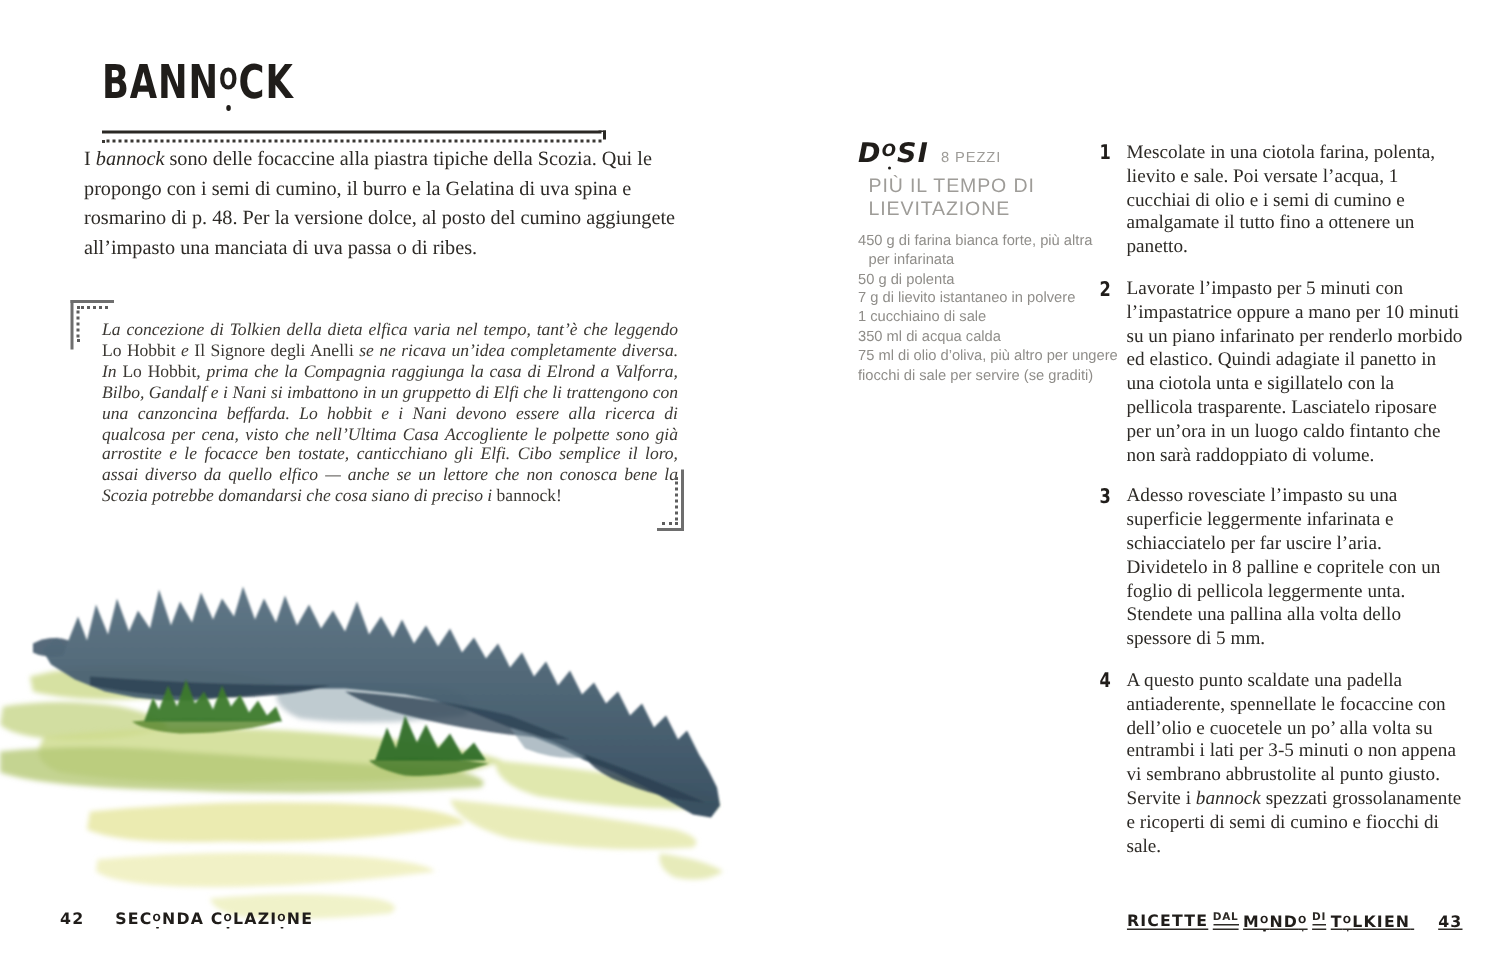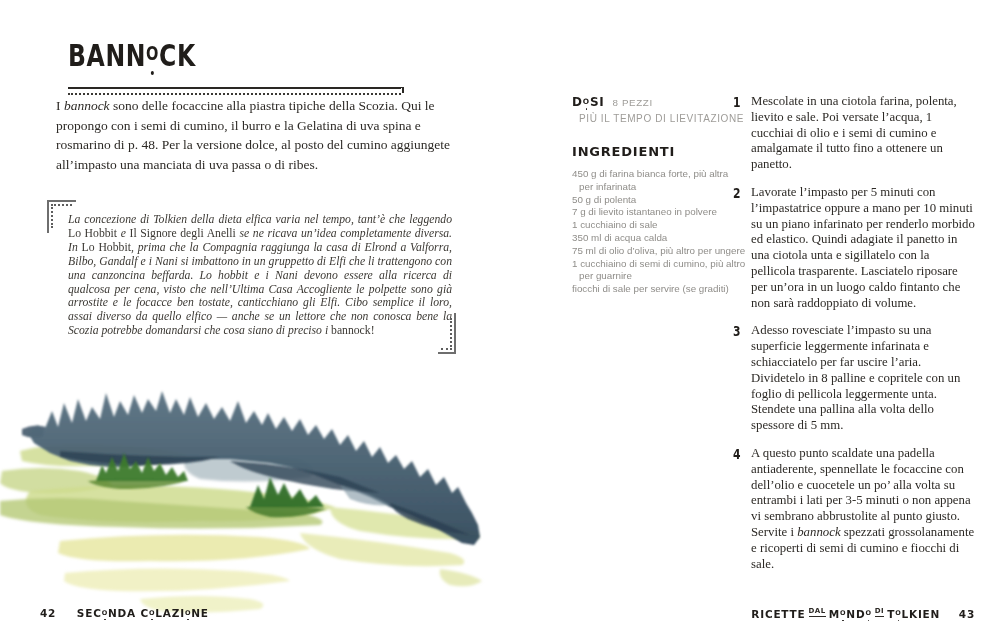--- a/index.html
+++ b/index.html
@@ -34,46 +34,46 @@
              border-top:2px dotted #5d5d5d;border-left:2px dotted #5d5d5d;}
   .corner-br{left:438px;top:313px;width:16px;height:39px;
              border-bottom:2px solid #6e6e6e;border-right:2px solid #6e6e6e;}
   .corner-br::after{content:'';position:absolute;right:2px;bottom:2px;width:9px;height:30px;
              border-bottom:2px dotted #5d5d5d;border-right:2px dotted #5d5d5d;}
   .art{position:absolute;left:0;top:373px;width:520px;height:250px;}
 
   
   .info-col{position:absolute;left:572px;top:92px;width:176px;}
   .info-line{white-space:nowrap;}
-  .lab{font-size:12px;}
+  .lab{font-size:18px;font-style:italic;}
   .teal{color:#305a68;}
   .val{font-family:"Liberation Sans",sans-serif;font-size:9.8px;color:#9e9c98;
        letter-spacing:.6px;margin-left:4px;}
-  .val2{font-family:"Liberation Sans",sans-serif;font-size:10px;color:#9e9c98;
+  .val2{font-family:"Liberation Sans",sans-serif;font-size:13px;color:#9e9c98;
         letter-spacing:.6px;margin-top:2px;}
   .tempi2{margin-left:7px;margin-top:3px;}
   .mt1{margin-top:5px;}
   .ingr-head{margin-top:20px;font-size:13px;}
   .ingr-list{margin-top:9px;font-family:Liberation Sans, sans-serif;font-size:9.8px;
              line-height:12.8px;color:#8f8d89;}
   .ing{white-space:nowrap;}
   .ing .wrap{padding-left:7px;}
 
   
   .steps-col{position:absolute;left:733px;top:94px;width:244px;}
   .step{display:flex;margin-bottom:12px;}
   .step-num{flex:none;width:18px;font-family:"DejaVu Sans",sans-serif;font-weight:bold;
             font-size:13.5px;transform:scaleX(.8);transform-origin:left top;color:#201d1a;}
   .step-text{margin:0;width:224px;font-size:12.8px;line-height:15.8px;color:#2d2a26;}
 
   
   .footer{position:absolute;top:607px;font-size:10.5px;white-space:nowrap;}
   .footer-left{left:40px;}
   .footer-left .section{margin-left:18px;}
-  .footer-right{right:13px;text-align:left;}
+  .footer-right{right:13px;text-align:left;text-decoration:underline;}
   .footer-right .pagenum{margin-left:16px;}
 </style>
 </head>
 <body>
 
 <div class="spread">
 
   <h1 class="title deco odot">BANN<span class="o">O</span>CK</h1>
   <div class="title-rule"></div>
 
@@ -129,29 +129,27 @@
     </g>
   </svg>
 
   <div class="info-col">
     <div class="info-line">
       <span class="deco odot lab">D<span class="o">O</span>SI</span>
       <span class="val">8 PEZZI</span>
     </div>
     <div class="val2 tempi2">PIÙ IL TEMPO DI LIEVITAZIONE</div>
 
-    <div class="deco odot ingr-head">INGREDIENTI</div>
     <div class="ingr-list">
       <div class="ing"><span>450 g di farina bianca forte, più altra</span><div class="wrap">per infarinata</div></div>
       <div class="ing"><span>50 g di polenta</span></div>
       <div class="ing"><span>7 g di lievito istantaneo in polvere</span></div>
       <div class="ing"><span>1 cucchiaino di sale</span></div>
       <div class="ing"><span>350 ml di acqua calda</span></div>
       <div class="ing"><span>75 ml di olio d’oliva, più altro per ungere</span></div>
-      <div class="ing"><span>1 cucchiaino di semi di cumino, più altro</span><div class="wrap">per guarnire</div></div>
       <div class="ing"><span>fiocchi di sale per servire (se graditi)</span></div>
     </div>
   </div>
 
   <div class="steps-col">
     <div class="step">
       <span class="step-num">1</span>
       <p class="step-text"><span>Mescolate in una ciotola farina, polenta, lievito e sale. Poi versate l’acqua, 1 cucchiai di olio e i semi di cumino e amalgamate il tutto fino a ottenere un panetto.</span></p>
     </div>
     <div class="step">

